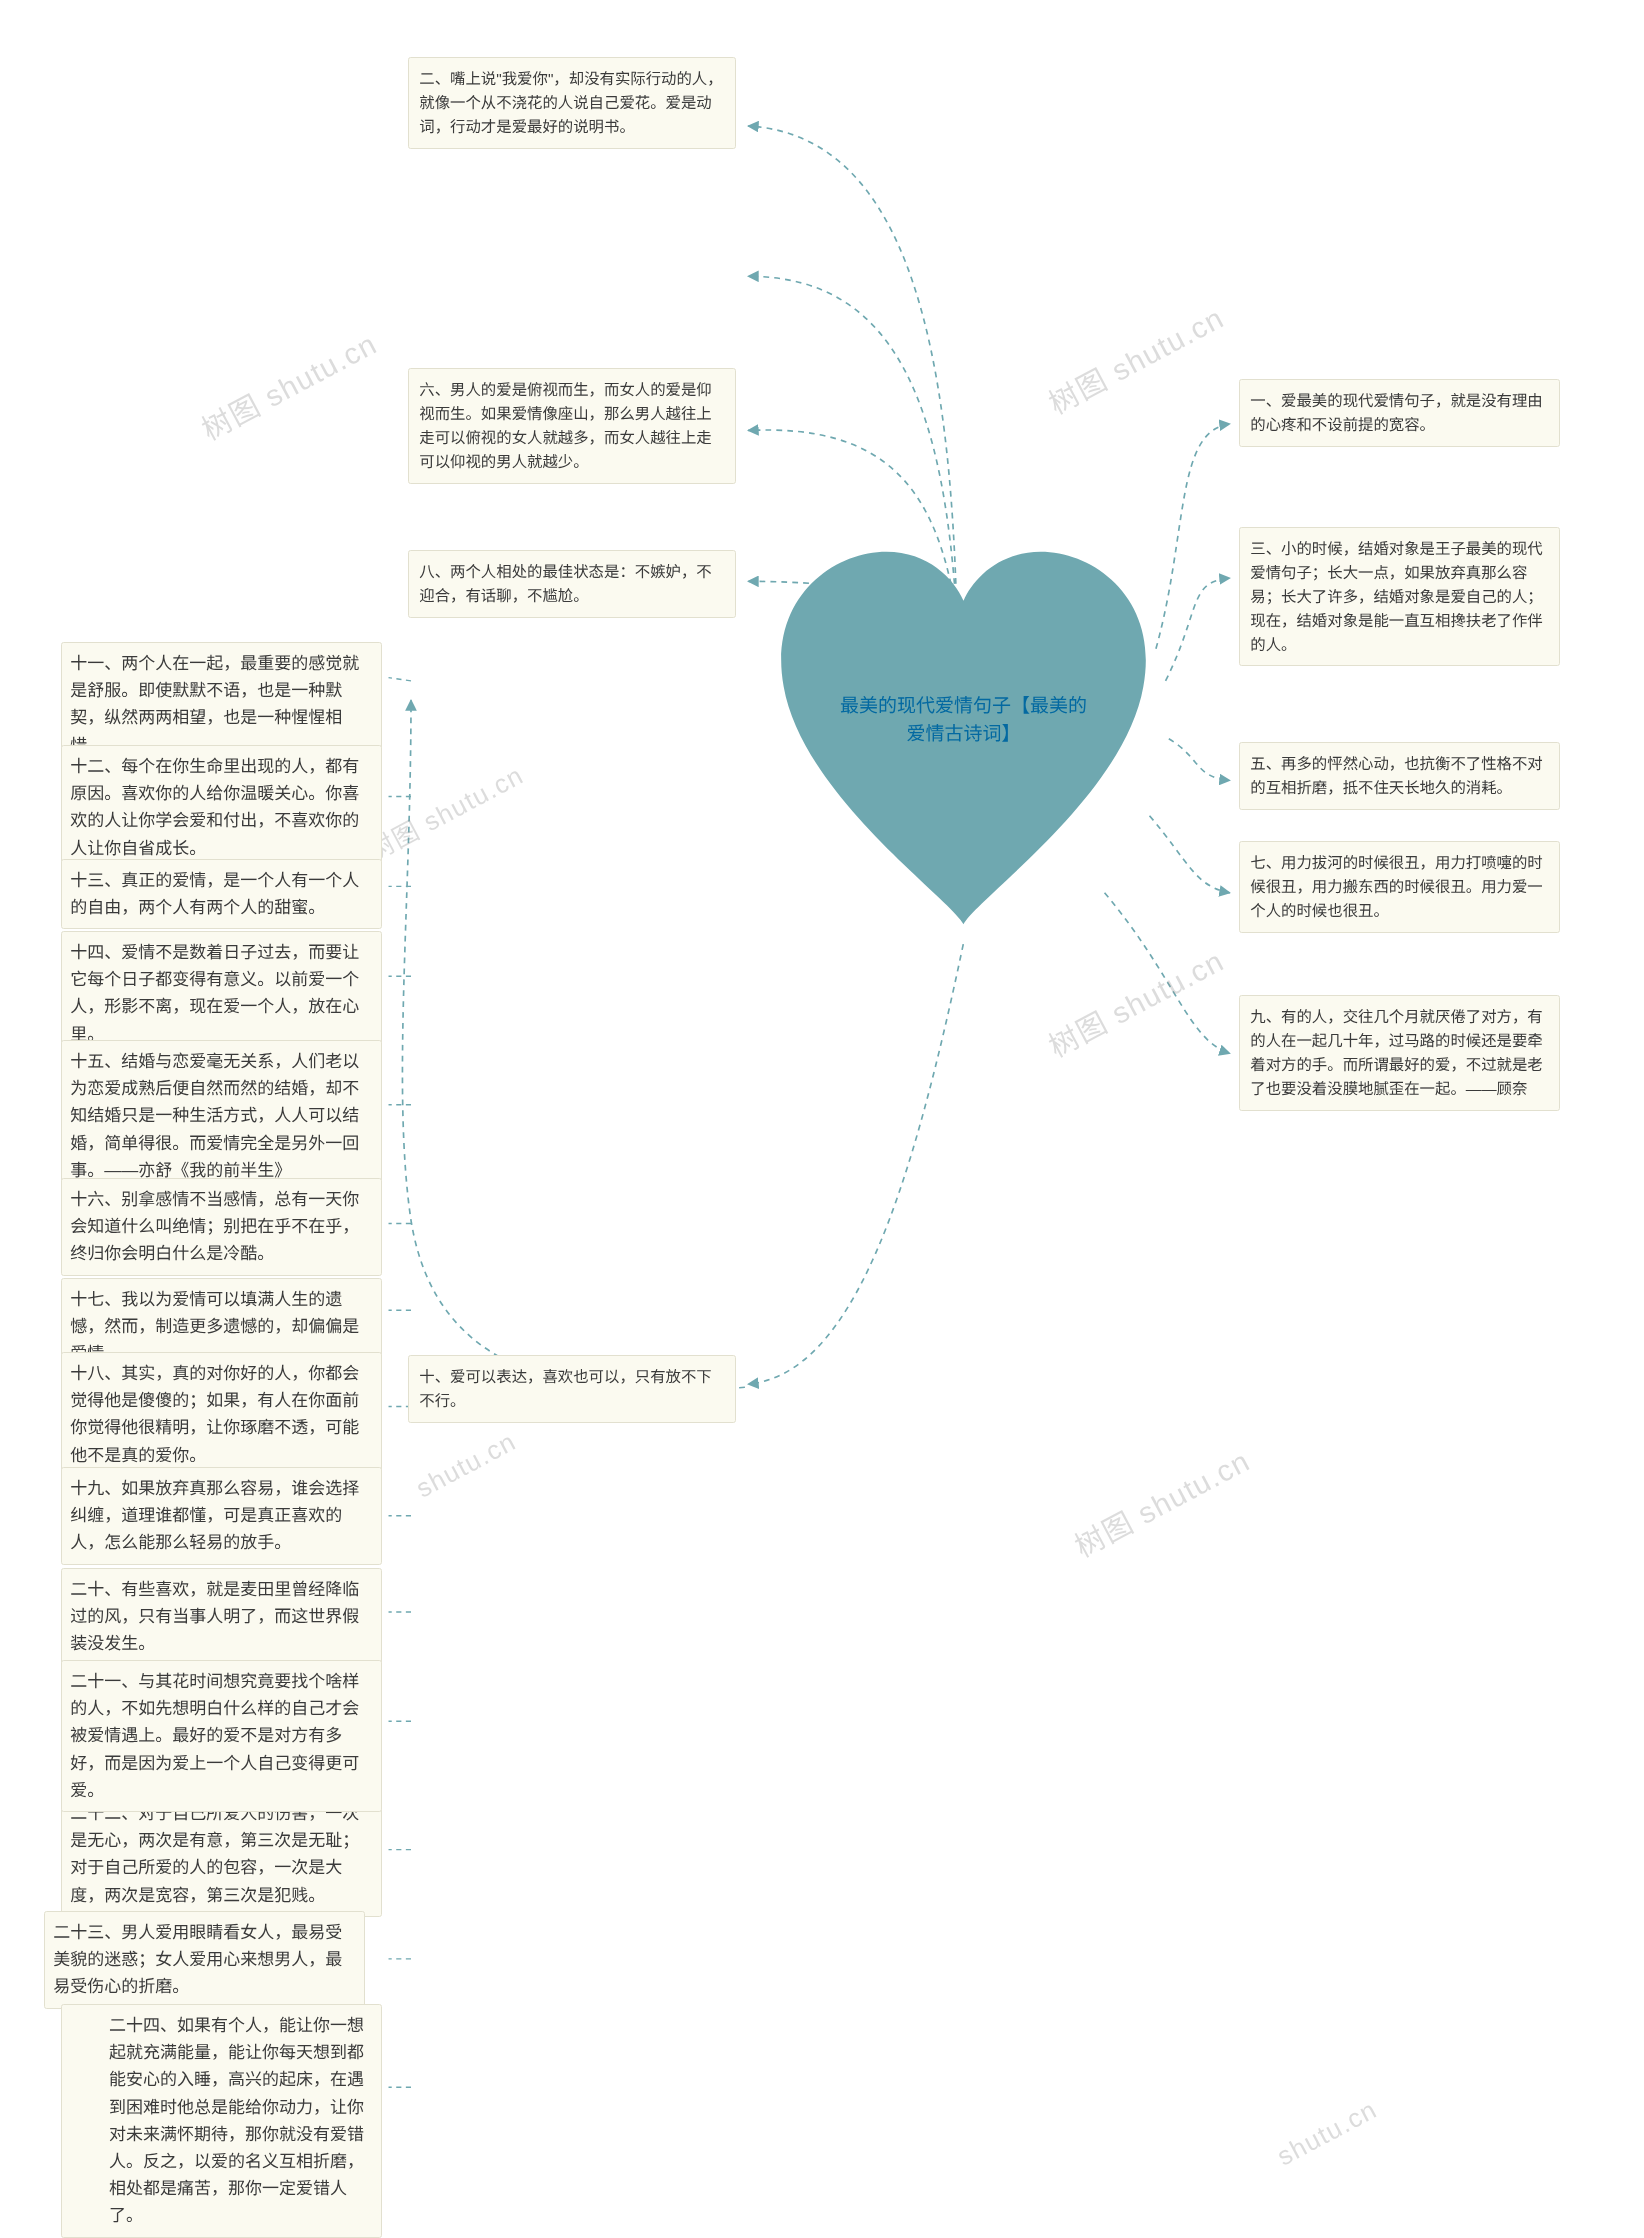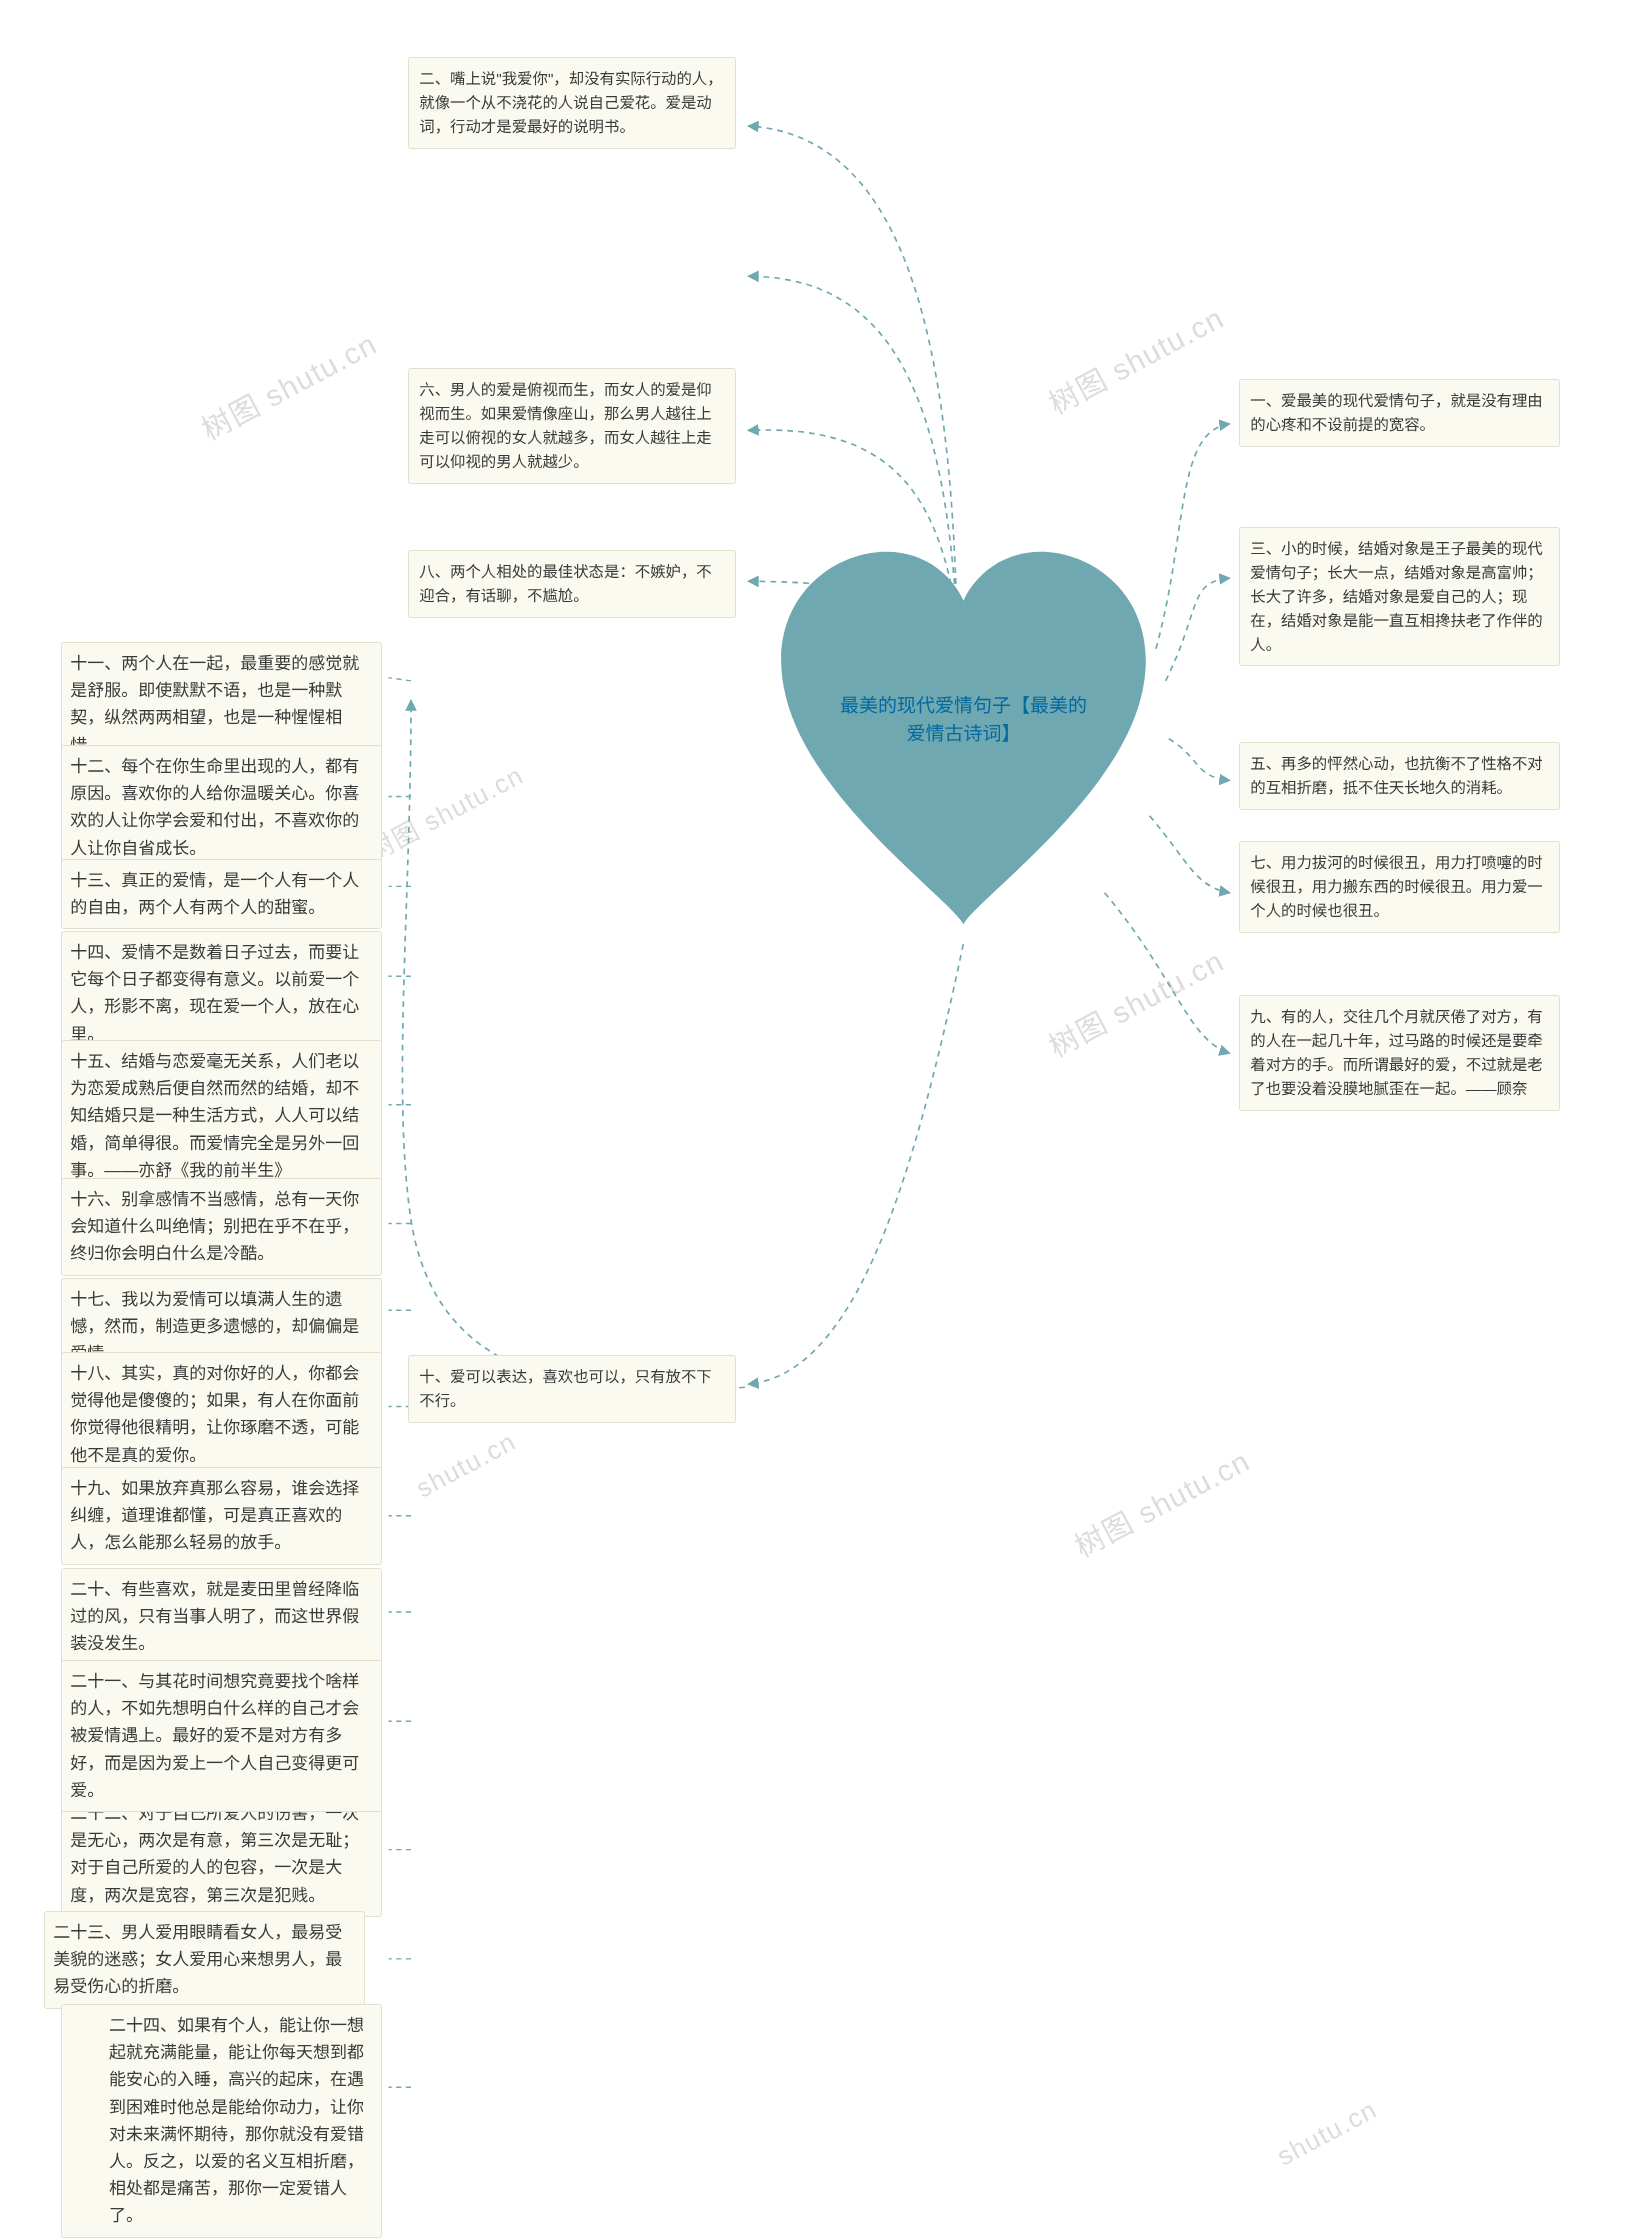--- a/index.html
+++ b/index.html
@@ -154,21 +154,21 @@
     <span>八、两个人相处的最佳状态是：不嫉妒，不迎合，有话聊，不尴尬。</span>
   </div>
   <div class="node big" style="left:408px; top:1355px; width:328px;">
     <span>十、爱可以表达，喜欢也可以，只有放不下不行。</span>
   </div>
 
   <div class="node big" style="left:1239px; top:379px; width:321px;">
     <span>一、爱最美的现代爱情句子，就是没有理由的心疼和不设前提的宽容。</span>
   </div>
   <div class="node big" style="left:1239px; top:527px; width:321px;">
-    <span>三、小的时候，结婚对象是王子最美的现代爱情句子；长大一点，结婚对象是高富帅；长大了许多，结婚对象是爱自己的人；现在，结婚对象是能一直互相搀扶老了作伴的人。</span>
+    <span>三、小的时候，结婚对象是王子最美的现代爱情句子；长大一点，如果放弃真那么容易；长大了许多，结婚对象是爱自己的人；现在，结婚对象是能一直互相搀扶老了作伴的人。</span>
   </div>
   <div class="node big" style="left:1239px; top:742px; width:321px;">
     <span>五、再多的怦然心动，也抗衡不了性格不对的互相折磨，抵不住天长地久的消耗。</span>
   </div>
   <div class="node big" style="left:1239px; top:841px; width:321px;">
     <span>七、用力拔河的时候很丑，用力打喷嚏的时候很丑，用力搬东西的时候很丑。用力爱一个人的时候也很丑。</span>
   </div>
   <div class="node big" style="left:1239px; top:995px; width:321px;">
     <span>九、有的人，交往几个月就厌倦了对方，有的人在一起几十年，过马路的时候还是要牵着对方的手。而所谓最好的爱，不过就是老了也要没着没膜地腻歪在一起。——顾奈</span>
   </div>

